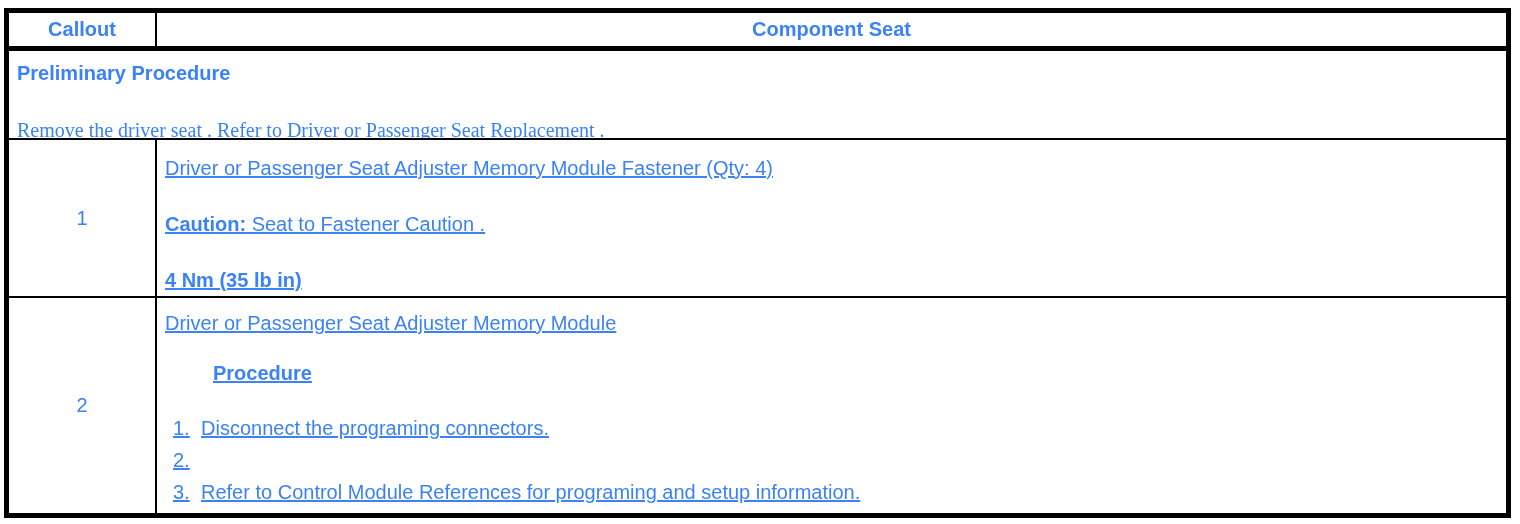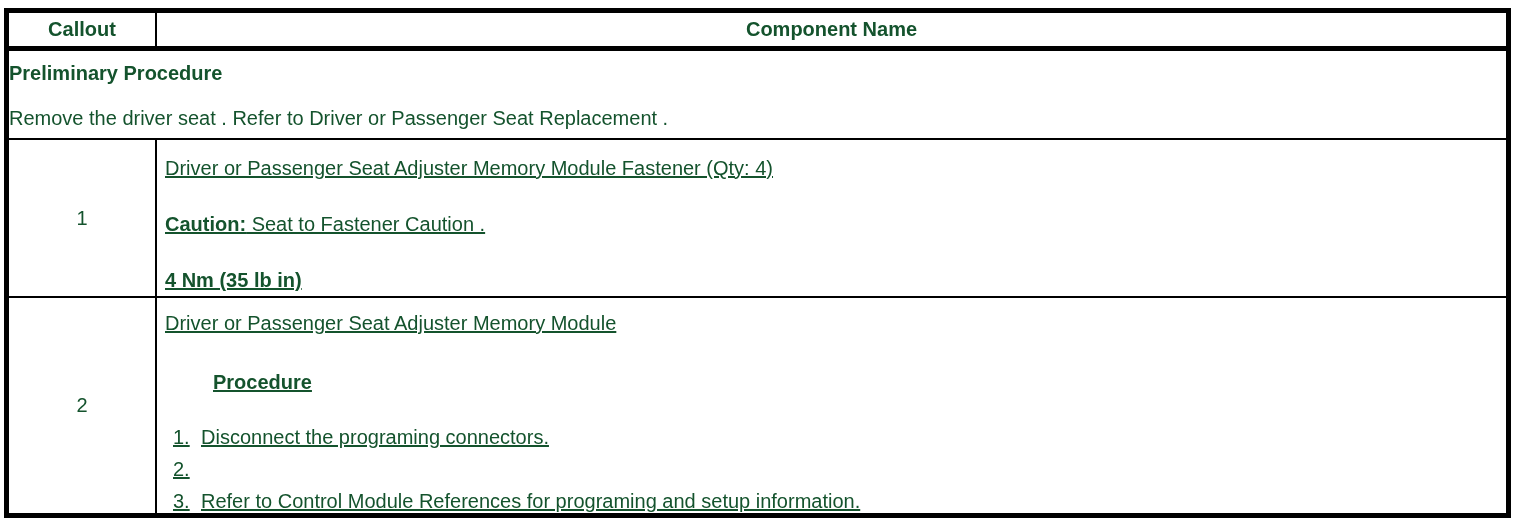--- a/index.html
+++ b/index.html
@@ -6,21 +6,21 @@
     margin: 0;
     padding: 0;
     background: #ffffff;
   }
   .page {
     position: relative;
     width: 1252px;
     height: 524px;
     background: #ffffff;
     font-family: "Liberation Sans", sans-serif;
-    color: #14532d;
+    color: #3b82f6;
     font-size: 20px;
   }
   .spec-table {
     position: absolute;
     left: 4px;
     top: 8px;
     width: 1507px;
     height: 510px;
     box-sizing: border-box;
     border: 5px solid #000000;
@@ -39,42 +39,42 @@
     display: flex;
     align-items: center;
     justify-content: center;
   }
   .hdr-callout {
     border-right: 2px solid #000000;
   }
   .prelim {
     grid-column: 1 / span 2;
     border-bottom: 2px solid #000000;
-    padding: 10px 8px 0 0;
+    padding: 10px 8px 0 8px;
     line-height: 24px;
   }
   .prelim .prelim-title { font-weight: bold; }
-  .prelim .prelim-body { margin-top: 21px; }
+  .prelim .prelim-body { margin-top: 33px; font-family: Liberation Serif, serif; }
   .callout-cell {
     display: flex;
     align-items: center;
     justify-content: center;
     border-right: 2px solid #000000;
   }
   .row1-b { border-bottom: 2px solid #000000; }
   .content-cell {
     padding: 16px 8px 0 8px;
     line-height: 24px;
     text-decoration: underline;
   }
   .content-cell .para { margin-top: 32px; }
   .row2-content { padding-top: 13px; }
   .procedure-heading {
     font-weight: bold;
-    margin-top: 35px;
+    margin-top: 26px;
     margin-left: 48px;
   }
   .steps {
     margin-top: 27px;
     margin-left: 8px;
   }
   .step {
     display: flex;
     line-height: 32px;
   }
@@ -87,21 +87,21 @@
 </head>
 <body>
 
 <div class="page">
   <div class="spec-table">
 
     <div class="cell hdr hdr-callout">
       <span>Callout</span>
     </div>
     <div class="cell hdr">
-      <span>Component Name</span>
+      <span>Component Seat</span>
     </div>
 
     <div class="cell prelim">
       <div class="prelim-title">Preliminary Procedure</div>
       <div class="prelim-body">Remove the driver seat . Refer to Driver or Passenger Seat Replacement .</div>
     </div>
 
     <div class="cell callout-cell row1-b">
       <span>1</span>
     </div>

